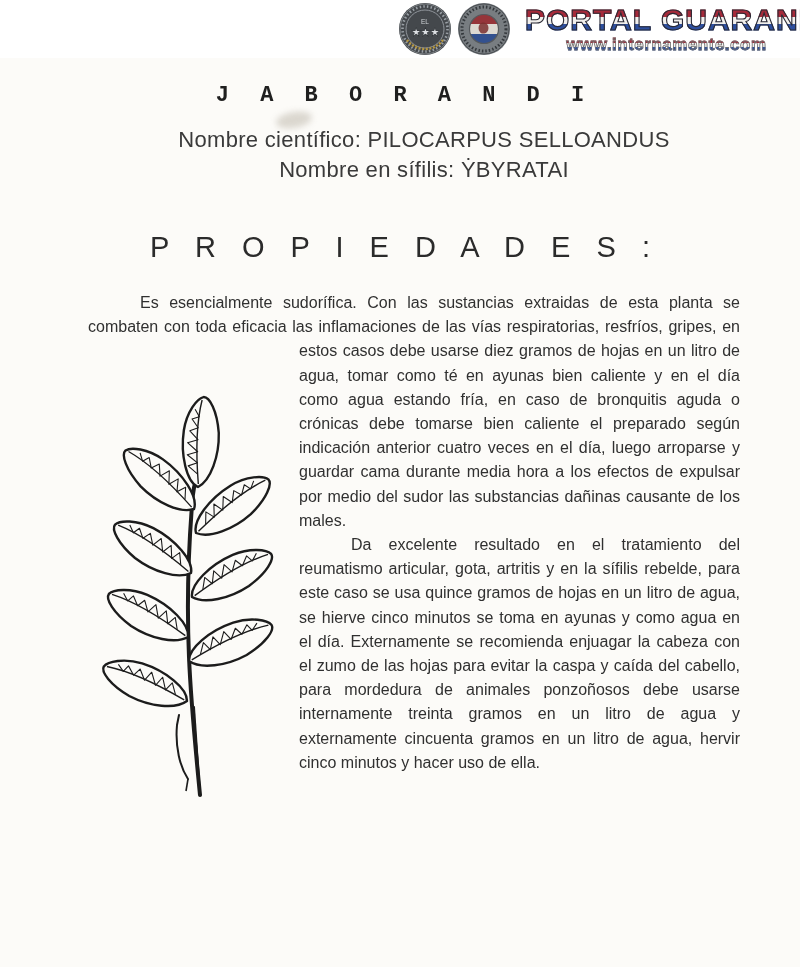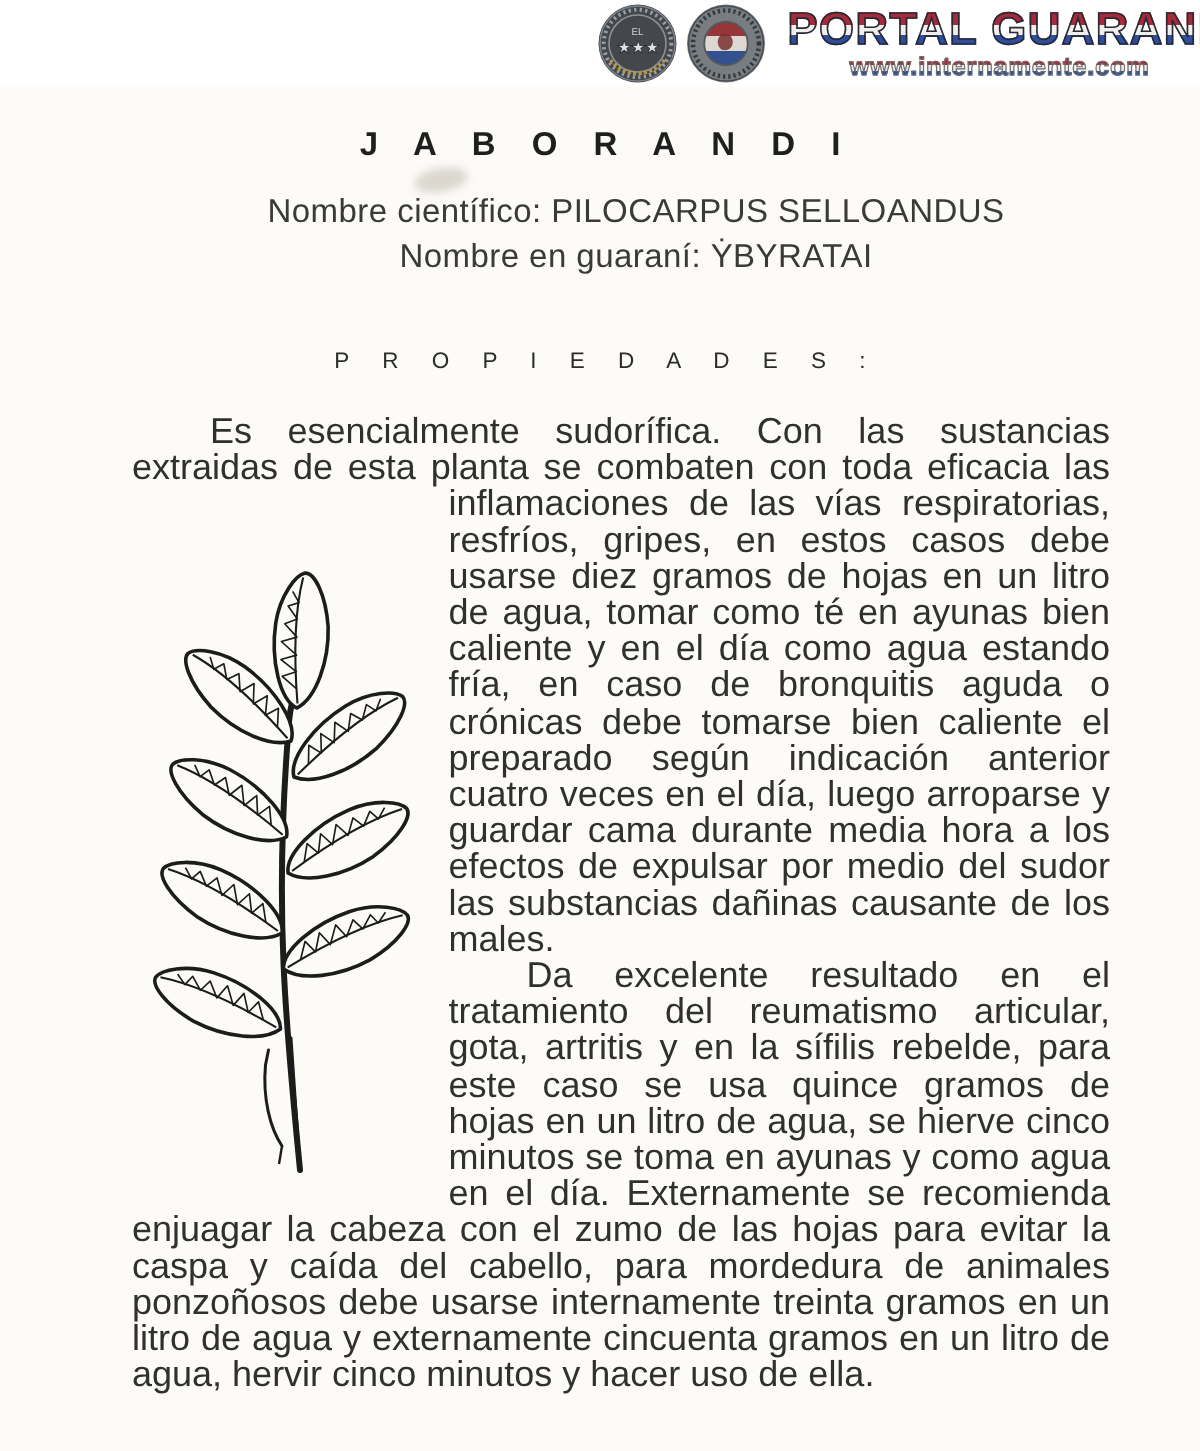--- a/index.html
+++ b/index.html
@@ -35,40 +35,41 @@
     font-size:17px;line-height:18px;letter-spacing:.5px;
     -webkit-text-stroke:.8px #6e6e6e;
     white-space:nowrap;margin-top:1px;
   }
   
   .doc-title{
     margin:25px 0 0;text-align:center;
     font-size:22px;font-weight:700;
     letter-spacing:9px;padding-left:9px;
     color:#1f1f1f;
+    font-family:Liberation Mono, monospace;
   }
   .smudge{
     position:absolute;left:276px;top:112px;width:36px;height:16px;
     background:#afa globalThis;background:#b3ac9e;opacity:.45;
     filter:blur(3px);border-radius:50%;transform:rotate(-10deg);
   }
   .names{
     margin-top:17px;text-align:center;
     font-size:22px;line-height:30px;
     color:#3a3a3a;letter-spacing:.3px;padding-left:48px;
   }
   .section-heading{
     margin:46px 16px 0;text-align:center;
-    font-size:15px;font-weight:400;
+    font-size:29px;font-weight:400;
     letter-spacing:9px;padding-left:9px;
     color:#2b2b2b;
   }
   .content{
     width:652px;margin:27px 0 0 88px;
-    font-size:24px;line-height:24.2px;
+    font-size:16px;line-height:24.2px;
     text-align:justify;color:#303030;
   }
   .content p{margin:0;text-indent:52px;}
   .plant-float{
     float:left;width:217px;height:528px;
     shape-outside:inset(72px 6px 0 0);
     margin:0;
   }
   .plant-float svg{display:block;margin-top:96px;}
 </style>
@@ -110,21 +111,21 @@
   </div>
 </header>
 
 <div class="smudge"></div>
 
 <main>
   <h1 class="doc-title">J A B O R A N D I</h1>
 
   <div class="names">
     <div>Nombre científico: PILOCARPUS SELLOANDUS</div>
-    <div>Nombre en guaraní: ẎBYRATAI</div>
+    <div>Nombre en sífilis: ẎBYRATAI</div>
   </div>
 
   <h2 class="section-heading">P R O P I E D A D E S :</h2>
 
   <div class="content">
     <figure class="plant-float">
 
       <svg width="210" height="416" viewBox="0 0 210 416">
         <defs>
           <g id="lf">

